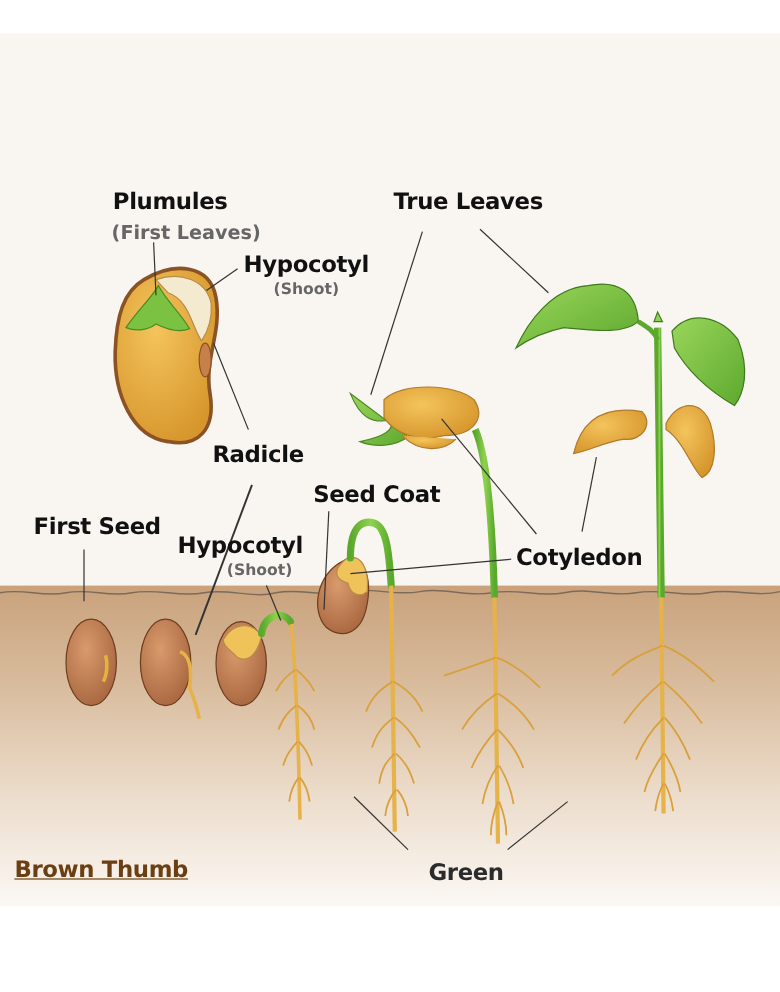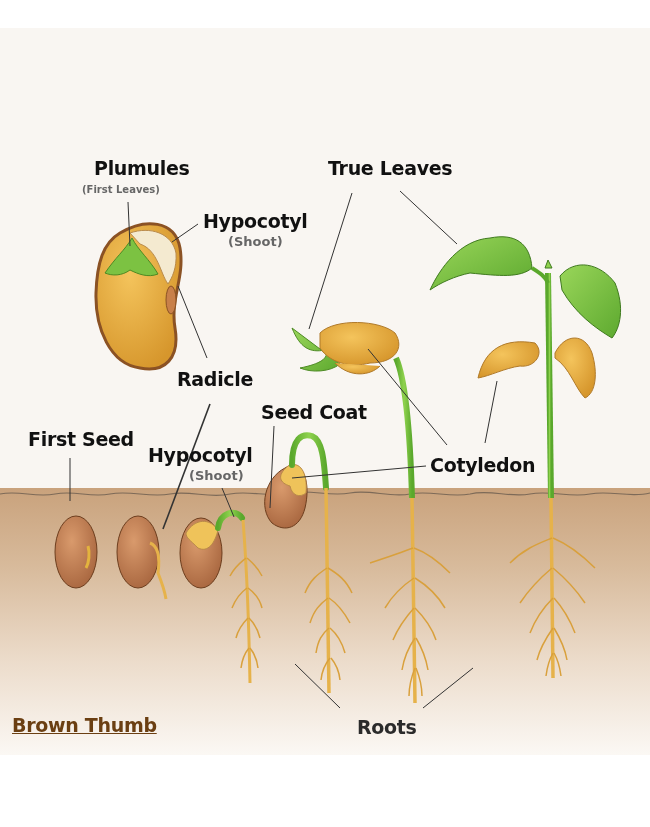--- a/index.html
+++ b/index.html
@@ -151,34 +151,34 @@
       <line x1="368" y1="321" x2="447" y2="417"></line>
       <line x1="497" y1="353" x2="485" y2="415"></line>
       <line x1="352" y1="165" x2="309" y2="301"></line>
       <line x1="400" y1="163" x2="457" y2="216"></line>
       <line x1="295" y1="636" x2="340" y2="680"></line>
       <line x1="473" y1="640" x2="423" y2="680"></line>
     </g>
   </svg>
 
   <div class="lbl big" style="left:94px; top:129px;">Plumules</div>
-  <div class="sub" style="left:82px; top:156px; font-size:10px;">(First Leaves)</div>
+  <div class="sub" style="left:93px; top:156px; font-size:16px;">(First Leaves)</div>
 
   <div class="lbl big" style="left:203px; top:182px;">Hypocotyl</div>
   <div class="sub" style="left:228px; top:206px;">(Shoot)</div>
 
   <div class="lbl big" style="left:177px; top:340px;">Radicle</div>
 
   <div class="lbl big" style="left:28px; top:400px;">First Seed</div>
 
   <div class="lbl big" style="left:148px; top:416px;">Hypocotyl</div>
   <div class="sub" style="left:189px; top:440px;">(Shoot)</div>
 
   <div class="lbl big" style="left:328px; top:129px;">True Leaves</div>
 
   <div class="lbl big" style="left:261px; top:373px;">Seed Coat</div>
 
   <div class="lbl big" style="left:430px; top:426px;">Cotyledon</div>
 
-  <div class="lbl big" style="left:357px; top:688px; color:#2b2b2b;">Roots</div>
+  <div class="lbl big" style="left:357px; top:688px; color:#2b2b2b;">Green</div>
 
   <div class="brand" style="left:12px; top:686px; color:#6b3f12;text-decoration:underline;">Brown Thumb</div>
 </div>
 
 </body></html>

